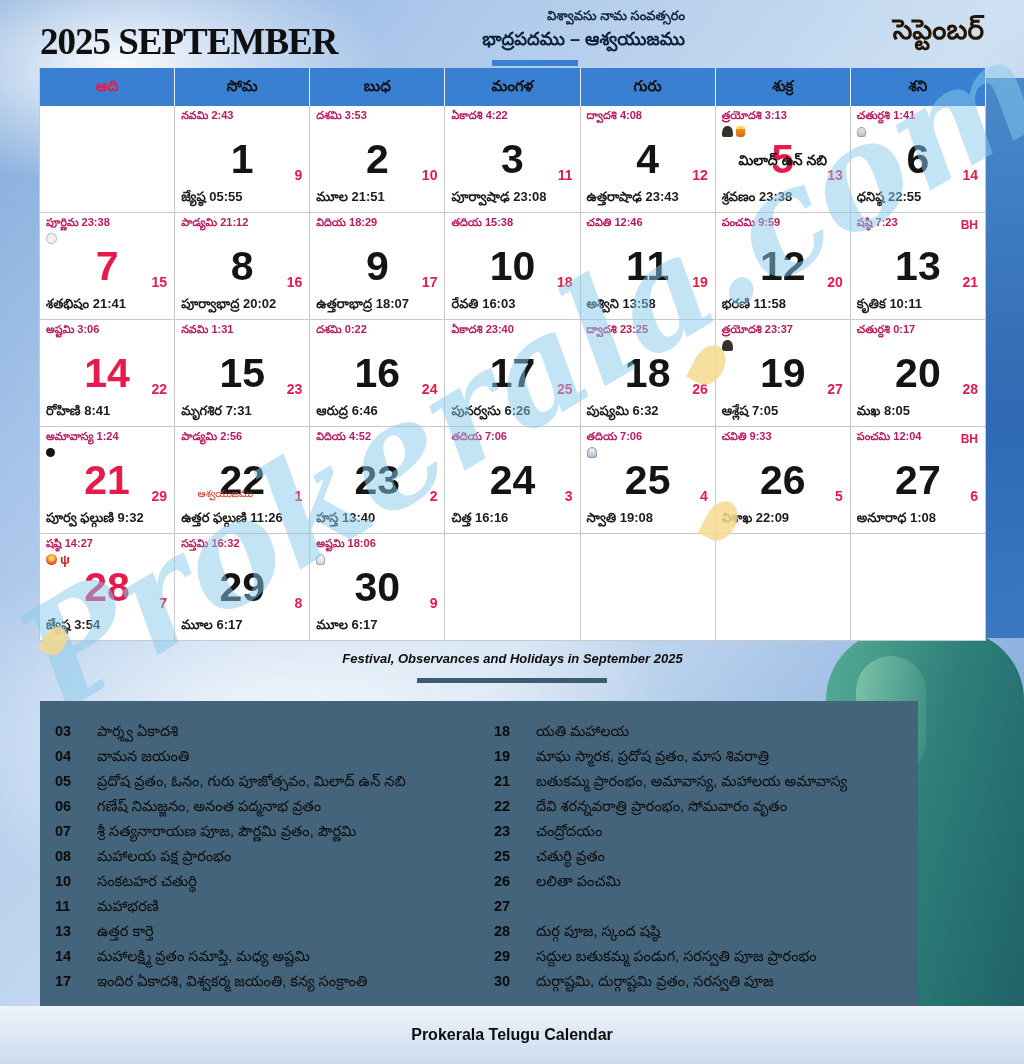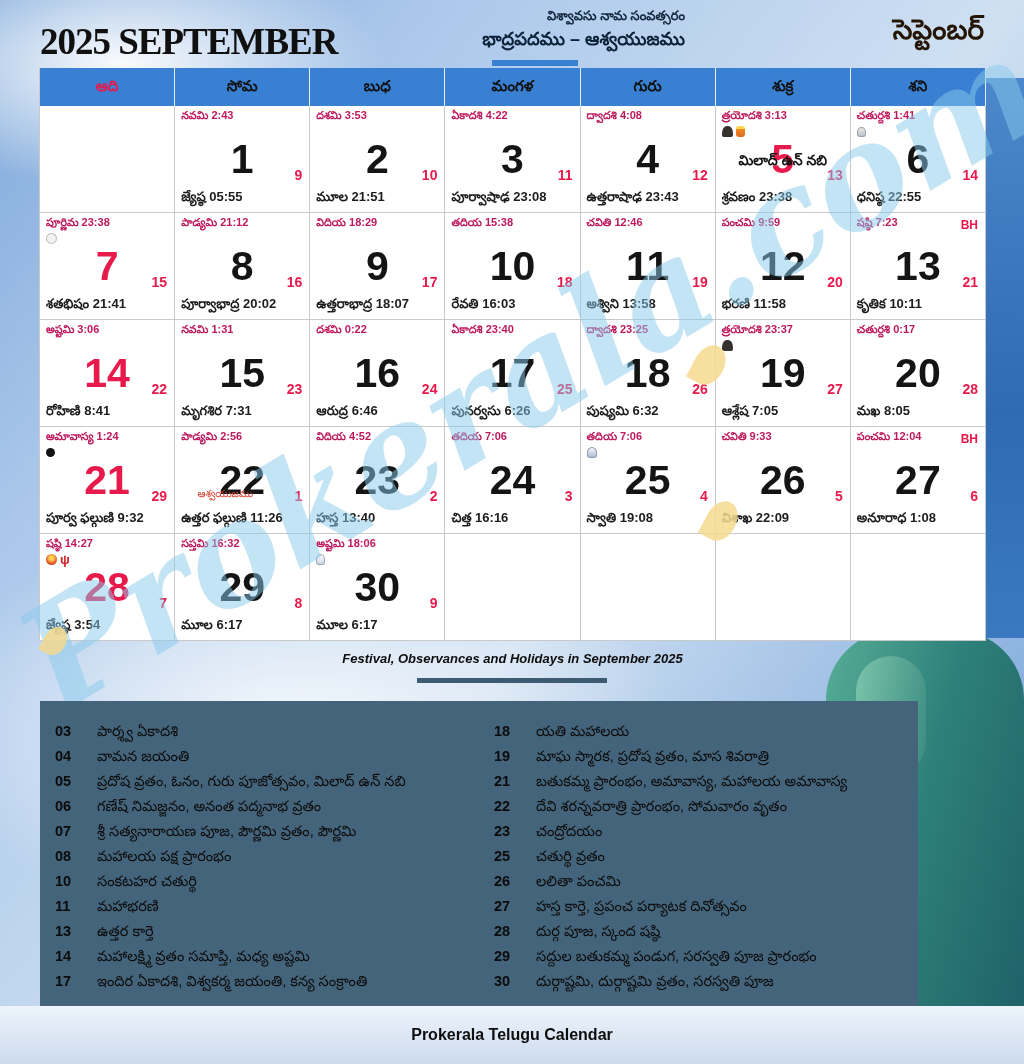--- a/index.html
+++ b/index.html
@@ -390,21 +390,20 @@
         <li class="fitem">
           <span class="fnum">25</span>
           <span class="ftext">చతుర్థి వ్రతం</span>
         </li>
         <li class="fitem">
           <span class="fnum">26</span>
           <span class="ftext">లలితా పంచమి</span>
         </li>
         <li class="fitem">
           <span class="fnum">27</span>
-          <span class="ftext">హస్త కార్తె, ప్రపంచ పర్యాటక దినోత్సవం</span>
         </li>
         <li class="fitem">
           <span class="fnum">28</span>
           <span class="ftext">దుర్గ పూజ, స్కంద షష్ఠి</span>
         </li>
         <li class="fitem">
           <span class="fnum">29</span>
           <span class="ftext">సద్దుల బతుకమ్మ పండుగ, సరస్వతి పూజ ప్రారంభం</span>
         </li>
         <li class="fitem">

